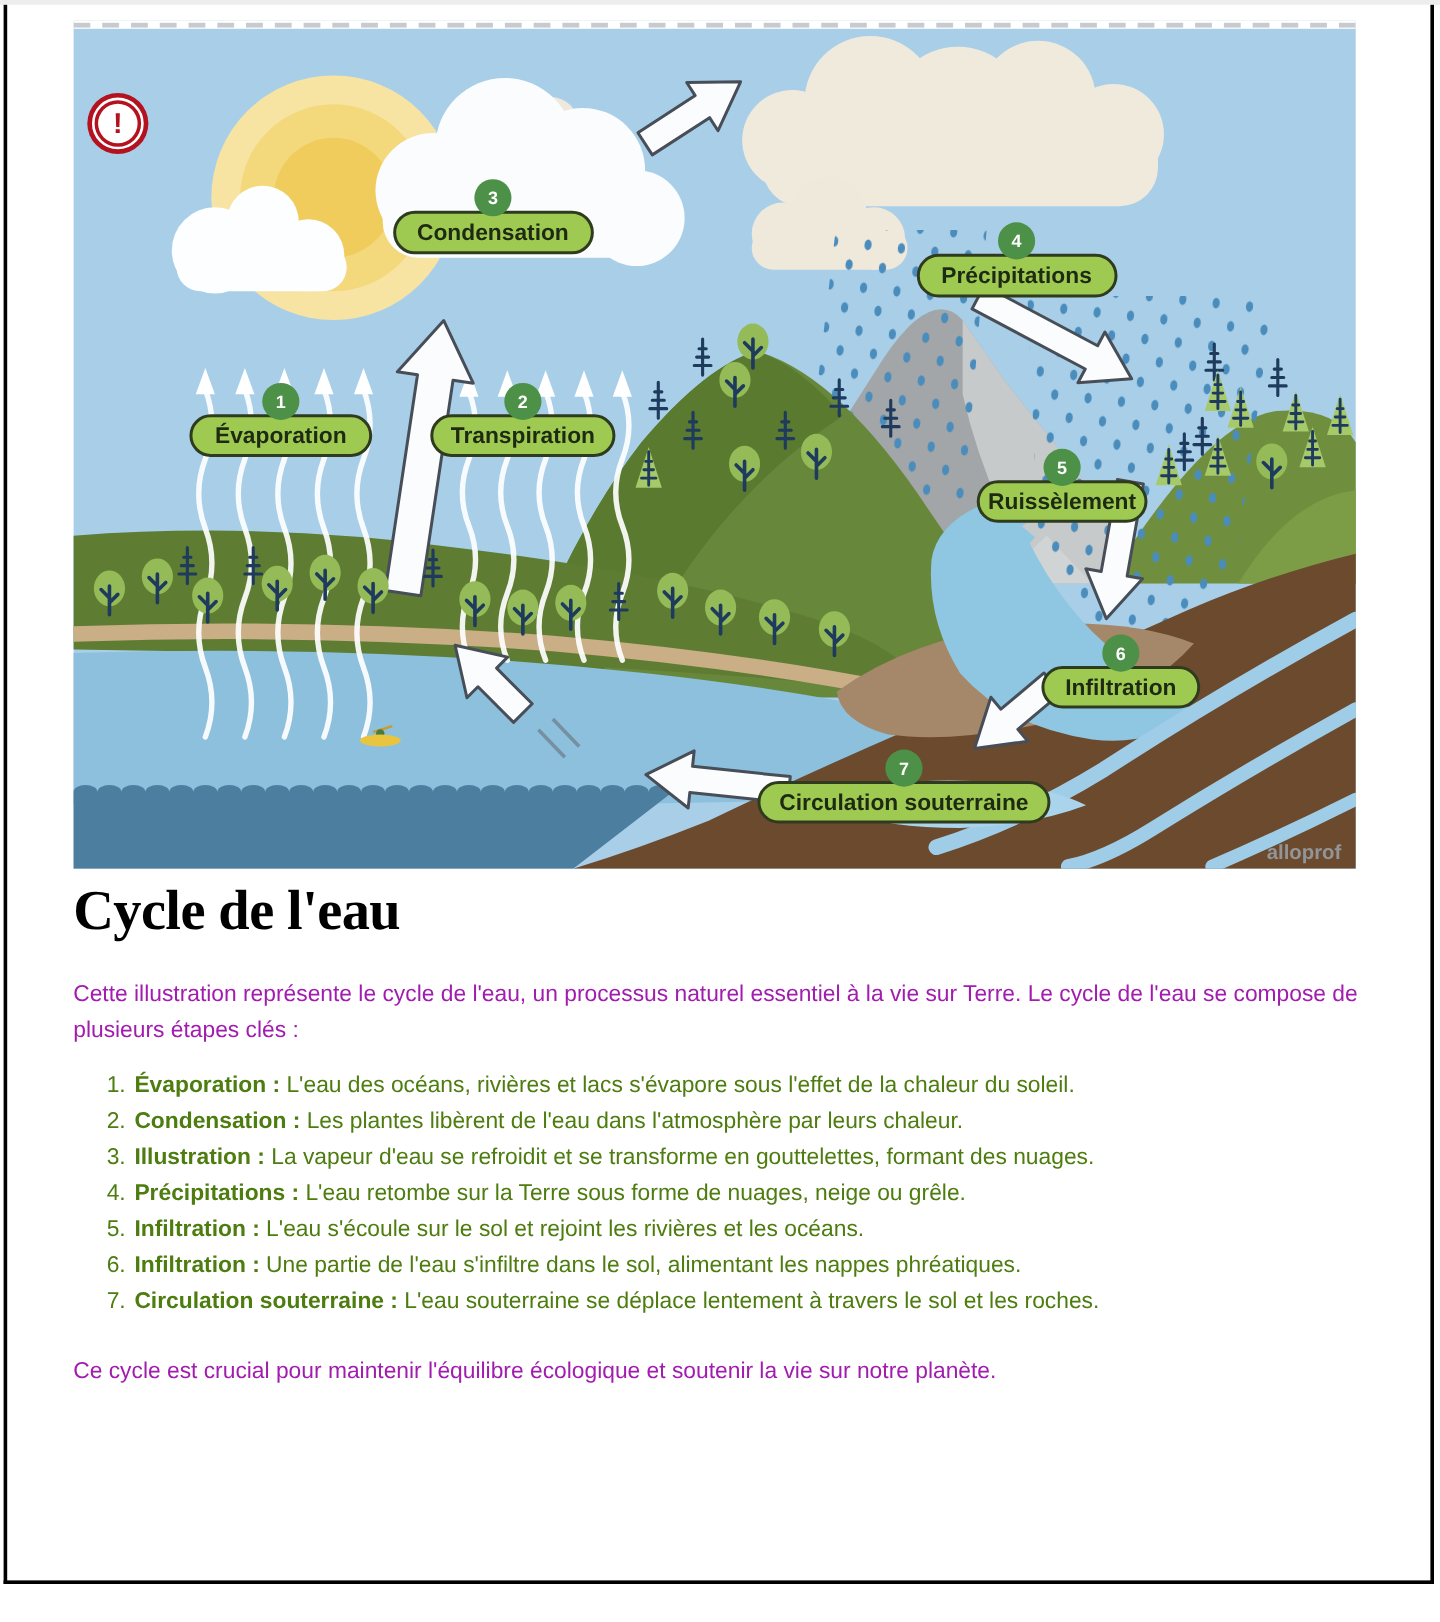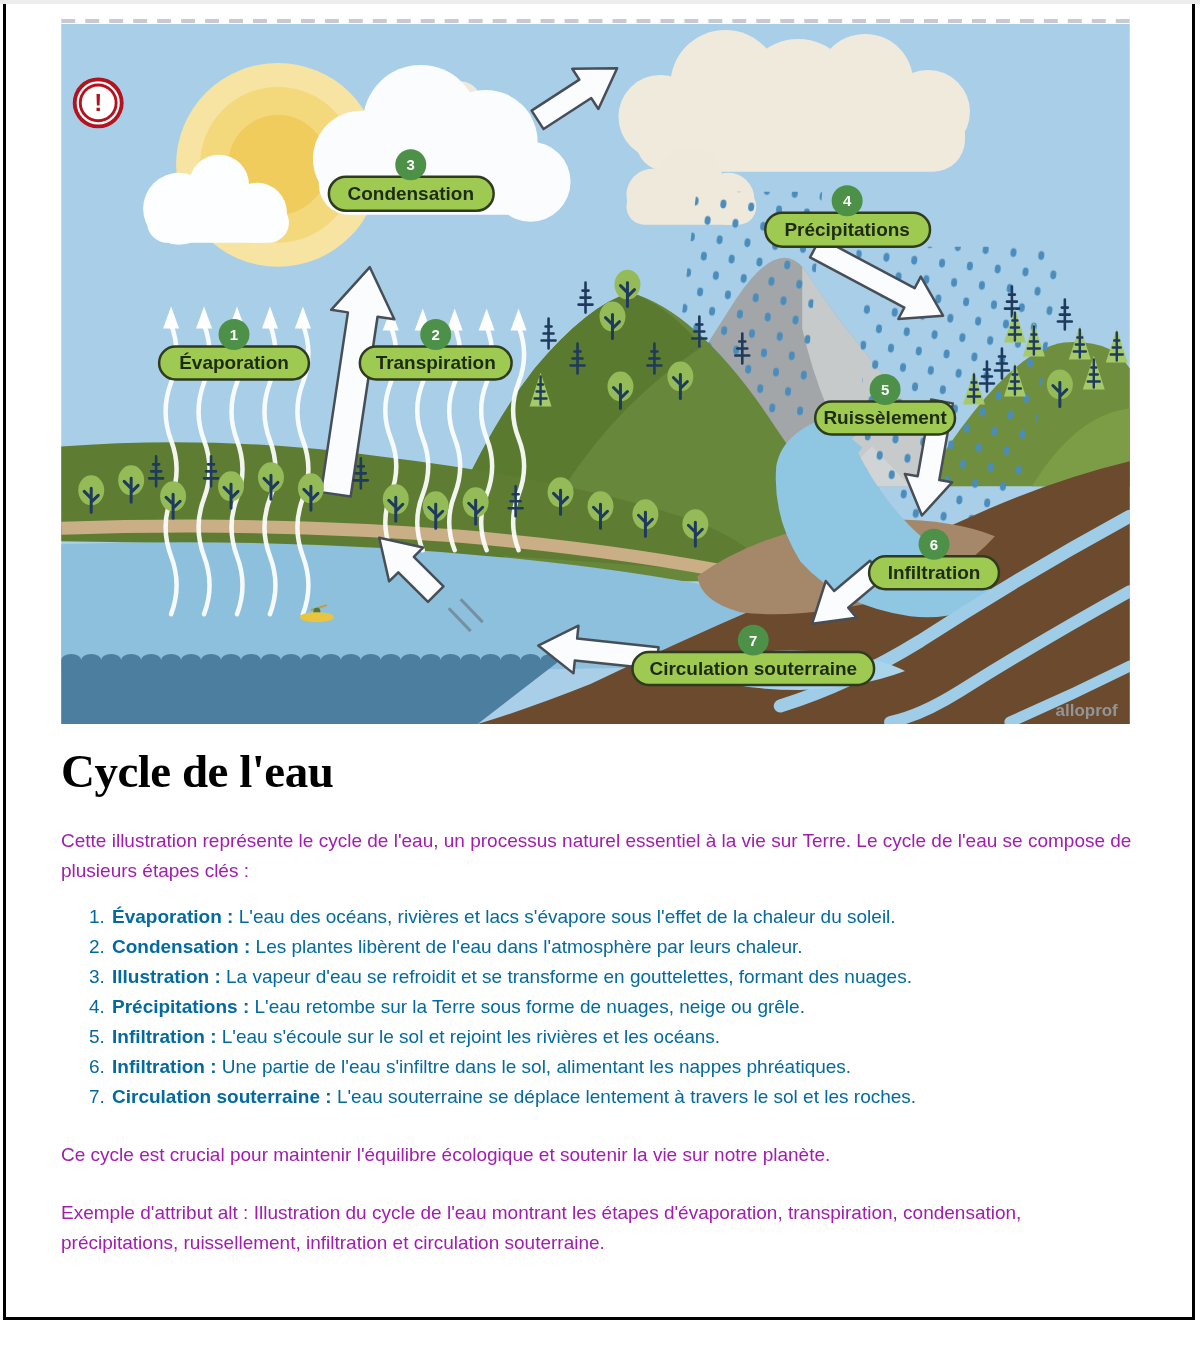--- a/index.html
+++ b/index.html
@@ -3,23 +3,23 @@
 <meta charset="utf-8">
 <style>
   html,body{margin:0;padding:0;background:#fff;}
   body{width:1200px;font-family:"Liberation Sans",sans-serif;color:#0b0b0b;}
   .top-strip{height:4px;background:#ededed;}
   .frame{margin:0 5px 10px 3px;border:3px solid #000;border-top:none;
          padding:13px 55px 0 55px;height:1316px;box-sizing:border-box;background:#fff;}
   figure.illustration{margin:0;width:1069px;}
   figure.illustration svg{display:block;}
   h1.page-title{font-family:"Liberation Serif",serif;font-size:47px;font-weight:700;
-       color:#000;margin:20px 0 0 0;letter-spacing:-0.5px;}
+       color:#000;margin:8px 0 0 0;letter-spacing:-0.5px;}
   .article p{font-size:19px;line-height:30px;margin:28px 0 0 0;color:#a21caf;}
-  ol.steps{margin:16px 0 4px 0;padding:0 0 0 49px;font-size:19px;line-height:30px;color:#0369a1;}
+  ol.steps{margin:16px 0 4px 0;padding:0 0 0 49px;font-size:19px;line-height:30px;color:#4d7c0f;}
   ol.steps li{padding-left:2px;}
   ol.steps strong{font-weight:700;}
   
   svg text{font-family:"Liberation Sans",sans-serif;}
   .pill-label{font-size:19px;font-weight:700;fill:#1e2a12;}
   .pill-label-wide{font-size:19px;font-weight:700;fill:#1e2a12;}
   .badge-num{font-size:15px;font-weight:700;fill:#ffffff;}
   .watermark-text{font-size:17px;font-weight:700;fill:#99a2a9;opacity:.85;}
   .alert-mark{font-size:24px;font-weight:700;fill:#b5121f;}
 </style>
@@ -294,16 +294,15 @@
       <li><strong>Condensation :</strong> <span>Les plantes libèrent de l'eau dans l'atmosphère par leurs chaleur.</span></li>
       <li><strong>Illustration :</strong> <span>La vapeur d'eau se refroidit et se transforme en gouttelettes, formant des nuages.</span></li>
       <li><strong>Précipitations :</strong> <span>L'eau retombe sur la Terre sous forme de nuages, neige ou grêle.</span></li>
       <li><strong>Infiltration :</strong> <span>L'eau s'écoule sur le sol et rejoint les rivières et les océans.</span></li>
       <li><strong>Infiltration :</strong> <span>Une partie de l'eau s'infiltre dans le sol, alimentant les nappes phréatiques.</span></li>
       <li><strong>Circulation souterraine :</strong> <span>L'eau souterraine se déplace lentement à travers le sol et les roches.</span></li>
     </ol>
 
     <p class="conclusion">Ce cycle est crucial pour maintenir l'équilibre écologique et soutenir la vie sur notre planète.</p>
 
-    <p class="alt-example">Exemple d'attribut alt : Illustration du cycle de l'eau montrant les étapes d'évaporation, transpiration, condensation, précipitations, ruissellement, infiltration et circulation souterraine.</p>
   </main>
 
 </div>
 
 </body></html>

